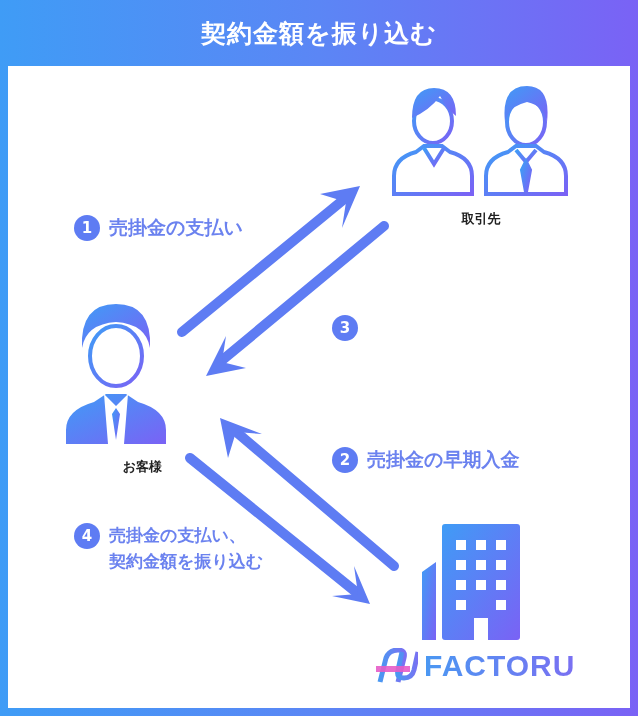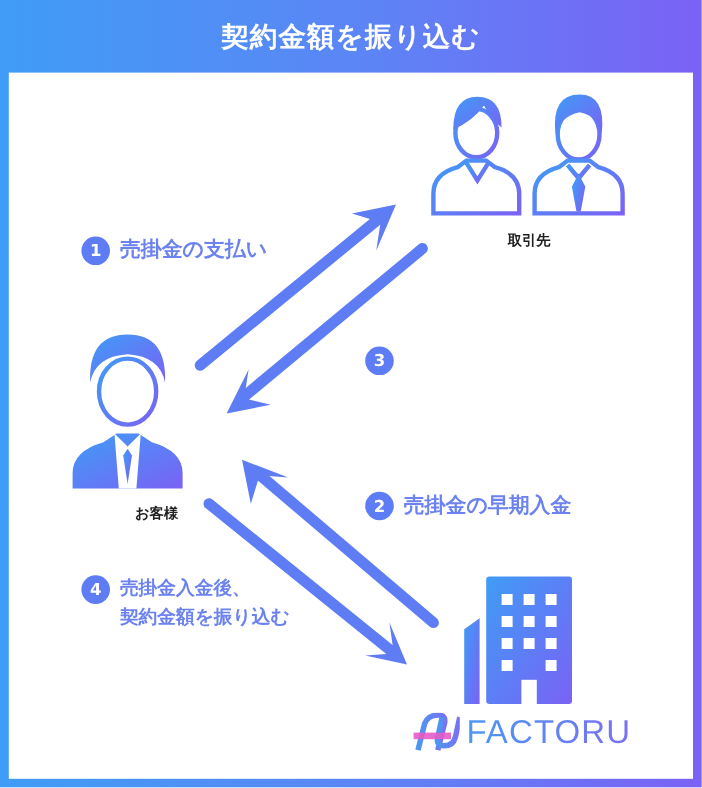--- a/index.html
+++ b/index.html
@@ -123,25 +123,25 @@
     </div>
     <div class="step" style="left:324px;top:248px;">
       <span class="num">3</span>
     </div>
     <div class="step" style="left:324px;top:380px;">
       <span class="num">2</span>
       <span class="txt">売掛金の早期入金</span>
     </div>
     <div class="step" style="left:66px;top:456px;font-size:17px;line-height:26px;">
       <span class="num">4</span>
-      <span class="txt">売掛金入金後、
+      <span class="txt">売掛金の支払い、
 契約金額を振り込む</span>
     </div>
 
-    <div class="logo" style="left:366px;top:582px;">
+    <div class="logo" style="left:366px;top:582px;font-weight:bold;">
       <svg width="44" height="36">
         <defs>
           <linearGradient id="lg" x1="0" y1="0" x2="1" y2="0">
             <stop offset="0" stop-color="#4a98f2"></stop>
               <stop offset="1" stop-color="#7a70f2"></stop>
           </linearGradient>
         </defs>
         <path d="M6 34 l6 -24 q3 -8 12 -8 q8 0 6 8 l-6 24" fill="none" stroke="url(#lg)" stroke-width="5"></path>
         <path d="M28 4 l-4 18 q-2 8 6 8 q8 0 10 -8 l4 -18" fill="none" stroke="url(#lg)" stroke-width="5"></path>
         <rect x="2" y="18" width="34" height="6" fill="#e65cc8" opacity="0.9"></rect>

